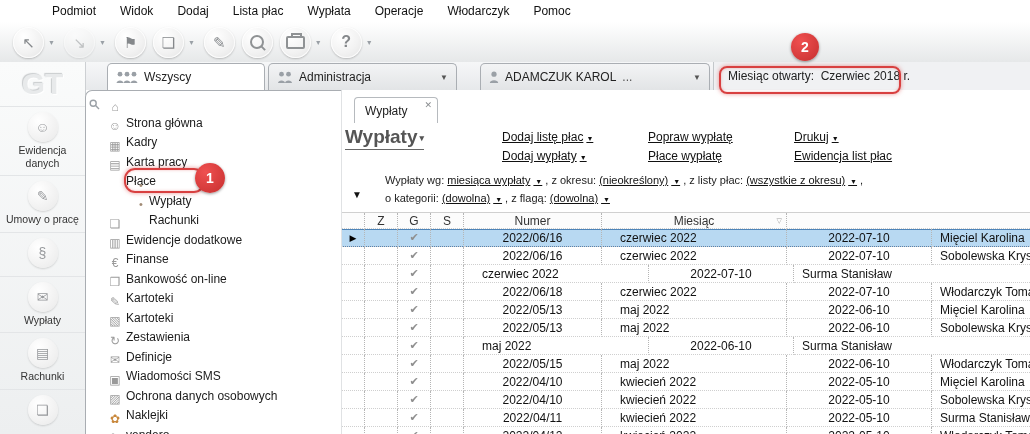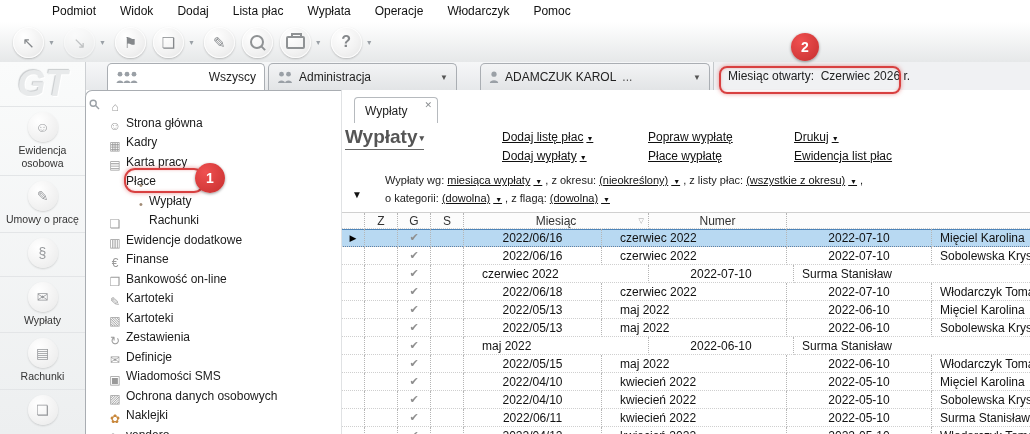--- a/index.html
+++ b/index.html
@@ -35,21 +35,21 @@
   .ctx-dd{font-size:8px;color:#555;margin-left:auto;}
   .ellipsis{color:#555;}
   .month-seg{position:absolute;left:628px;top:0;right:0;height:28px;background:#f0f1f3;
              border-left:1px solid #c3c7ca;display:flex;align-items:center;font-size:12px;color:#222;}
   .month-divider{position:absolute;left:820px;top:0;width:1px;height:28px;background:#cdd0d3;}
   .month-text{padding-left:14px;white-space:nowrap;}
   
   .sidebar{position:absolute;left:0;top:62px;width:85px;bottom:0;
            background:linear-gradient(#fafbfb,#edeff0);border-right:1px solid #cdd0d3;overflow:hidden;}
   .gt-logo{height:44px;display:flex;align-items:center;justify-content:center;
-           font-size:36px;font-weight:bold;font-style:italic;color:#e8eaeb;
+           font-size:30px;font-weight:bold;color:#e8eaeb;
            text-shadow:1px 1px 1px #ffffff,-1px -1px 1px #c9ccce;}
   .side-item{padding:5px 2px 6px;text-align:center;border-top:1px solid #e3e5e7;}
   .side-ico{width:30px;height:30px;margin:0 auto 2px;border-radius:50%;
             background:radial-gradient(circle at 35% 30%,#ffffff,#e9e9e9);
             box-shadow:0 1px 2px rgba(0,0,0,.15);display:flex;align-items:center;justify-content:center;
             font-size:14px;color:#97999c;}
   .side-label{font-size:10.5px;color:#333;line-height:1.2;}
   
   .treepanel{position:absolute;left:85px;top:90px;width:257px;bottom:0;background:#fff;
              border:1px solid #a9adb2;border-right:1px solid #e0e2e4;border-bottom:none;
@@ -146,21 +146,21 @@
         <span class="printer-glyph"></span>
       </div>
       <span class="tool-dd">▼</span>
       <div class="tool-btn">
         <span class="tool-glyph" style="font-weight: bold; font-size: 16px;">?</span>
       </div>
       <span class="tool-dd">▼</span>
     </div>
 
   <div class="ctx-strip">
-    <div class="ctx-tab active" style="left:22px;width:140px;justify-content:space-between;">
+    <div class="ctx-tab active" style="left:22px;width:140px;">
       <svg width="22" height="13" viewBox="0 0 22 13">
           <g fill="#9aa0a6">
             <circle cx="4" cy="3.2" r="2.4"></circle>
             <path d="M0.6 12 C0.6 8.6 7.4 8.6 7.4 12 Z"></path>
             <circle cx="11" cy="3.2" r="2.4"></circle>
             <path d="M7.6 12 C7.6 8.6 14.4 8.6 14.4 12 Z"></path>
             <circle cx="18" cy="3.2" r="2.4"></circle>
             <path d="M14.6 12 C14.6 8.6 21.4 8.6 21.4 12 Z"></path>
           </g>
         </svg>
@@ -186,31 +186,31 @@
           </g>
         </svg>
       <span>ADAMCZUK KAROL</span>
       <span class="ellipsis">...</span>
       <span class="ctx-dd">▼</span>
     </div>
     <div class="month-divider"></div>
     <div class="month-seg">
       <span class="month-text">
         <span>Miesiąc otwarty:</span>&nbsp;
-        <span>Czerwiec 2026 r.</span>
+        <span>Czerwiec 2018 r.</span>
       </span>
     </div>
   </div>
 
   <div class="sidebar">
     <div class="gt-logo">GT</div>
     <div id="side-items">
         <div class="side-item">
           <div class="side-ico">☺</div>
-          <div class="side-label">Ewidencja osobowa</div>
+          <div class="side-label">Ewidencja danych</div>
         </div>
         <div class="side-item">
           <div class="side-ico">✎</div>
           <div class="side-label">Umowy o pracę</div>
         </div>
         <div class="side-item">
           <div class="side-ico">§</div>
         </div>
         <div class="side-item">
           <div class="side-ico">✉</div>
@@ -329,22 +329,22 @@
       </div>
     <div class="expander">▼</div>
     <div class="filter-line" style="top:84px;" id="filter-line-0"><span>Wypłaty wg: </span><span class="filter-link">miesiąca wypłaty<span class="dd"> ▼</span></span><span> , z okresu:  </span><span class="filter-link">(nieokreślony)<span class="dd"> ▼</span></span><span> , z listy płac: </span><span class="filter-link">(wszystkie z okresu)<span class="dd"> ▼</span></span><span> ,</span></div>
     <div class="filter-line" style="top:102px;" id="filter-line-1"><span>o kategorii:  </span><span class="filter-link">(dowolna)<span class="dd"> ▼</span></span><span> , z flagą: </span><span class="filter-link">(dowolna)<span class="dd"> ▼</span></span></div>
     <div class="grid" id="grid">
         <div class="grid-row header">
           <div class="cell c-marker"></div>
           <div class="cell c-z">Z</div>
           <div class="cell c-g">G</div>
           <div class="cell c-s">S</div>
+          <div class="cell c-numer">Numer</div>
           <div class="cell c-miesiac">Miesiąc<span class="sort-glyph">▽</span></div>
-          <div class="cell c-numer">Numer</div>
           <div class="cell c-osoba"></div>
         </div>
         <div class="grid-row selected">
           <div class="cell c-marker">
             <span class="marker">▶</span>
           </div>
           <div class="cell c-z"></div>
           <div class="cell c-g">
             <span class="check">✔</span>
           </div>
@@ -480,21 +480,21 @@
         </div>
         <div class="grid-row">
           <div class="cell c-marker">
             <span class="marker"></span>
           </div>
           <div class="cell c-z"></div>
           <div class="cell c-g">
             <span class="check">✔</span>
           </div>
           <div class="cell c-s"></div>
-          <div class="cell c-numer">2022/06/11</div>
+          <div class="cell c-numer">2022/04/11</div>
           <div class="cell c-miesiac">kwiecień 2022</div>
           <div class="cell c-data">2022-05-10</div>
           <div class="cell c-osoba">Surma Stanisław</div>
         </div>
         <div class="grid-row">
           <div class="cell c-marker">
             <span class="marker"></span>
           </div>
           <div class="cell c-z"></div>
           <div class="cell c-g">

